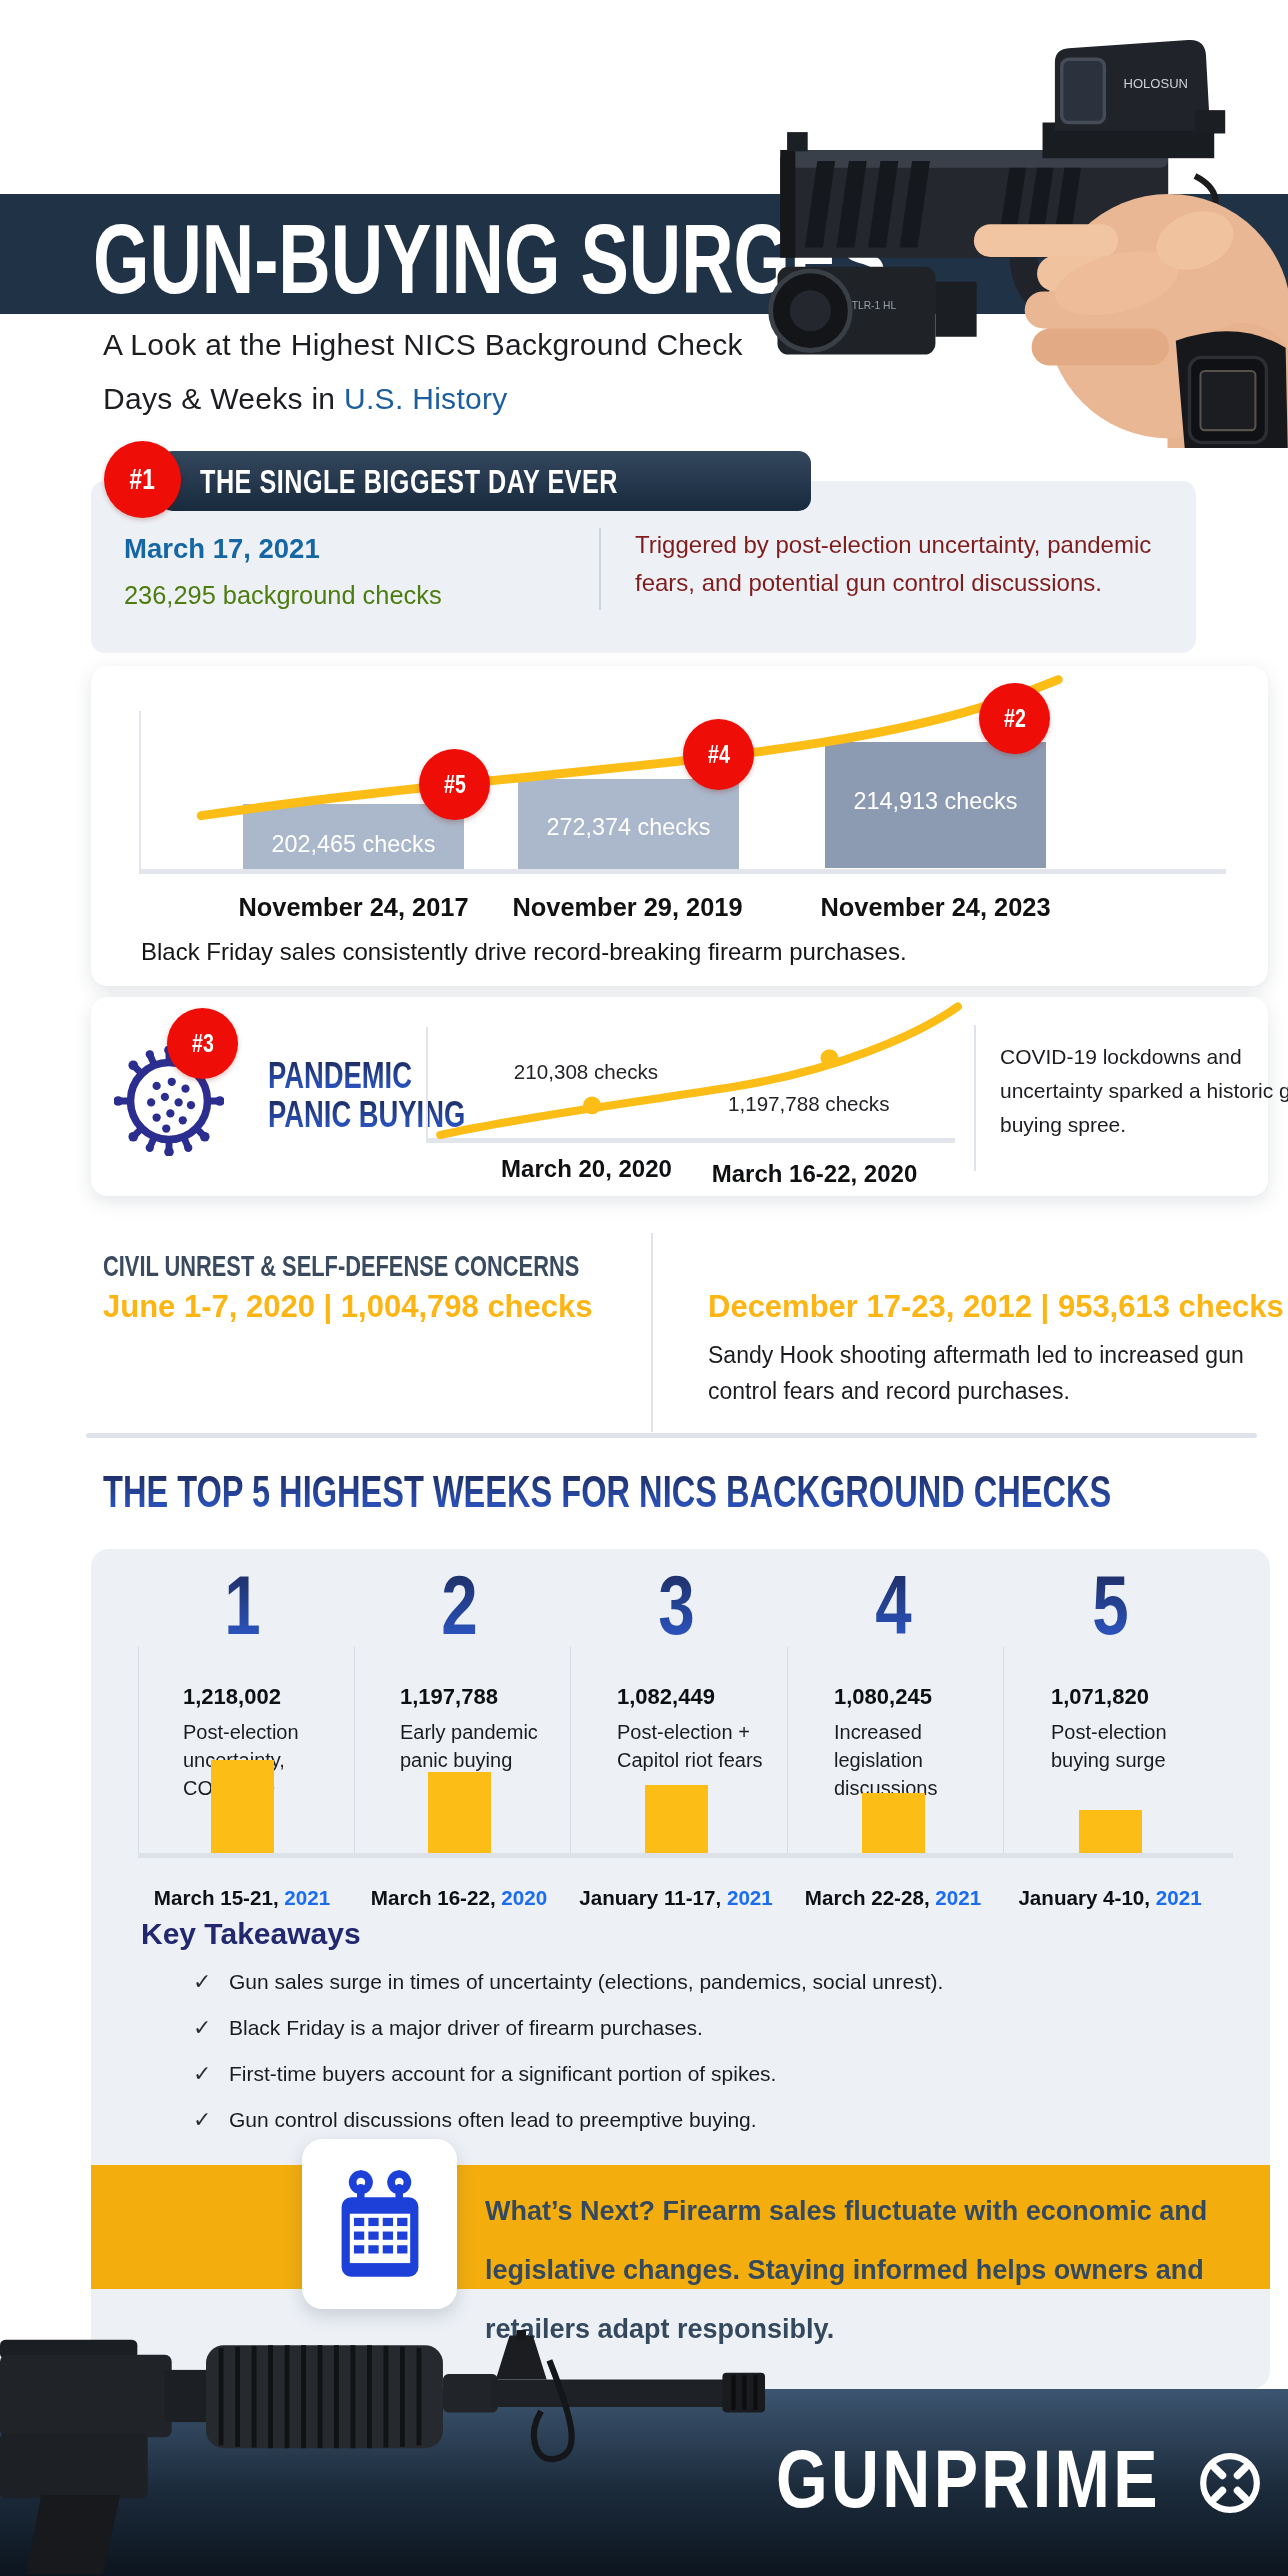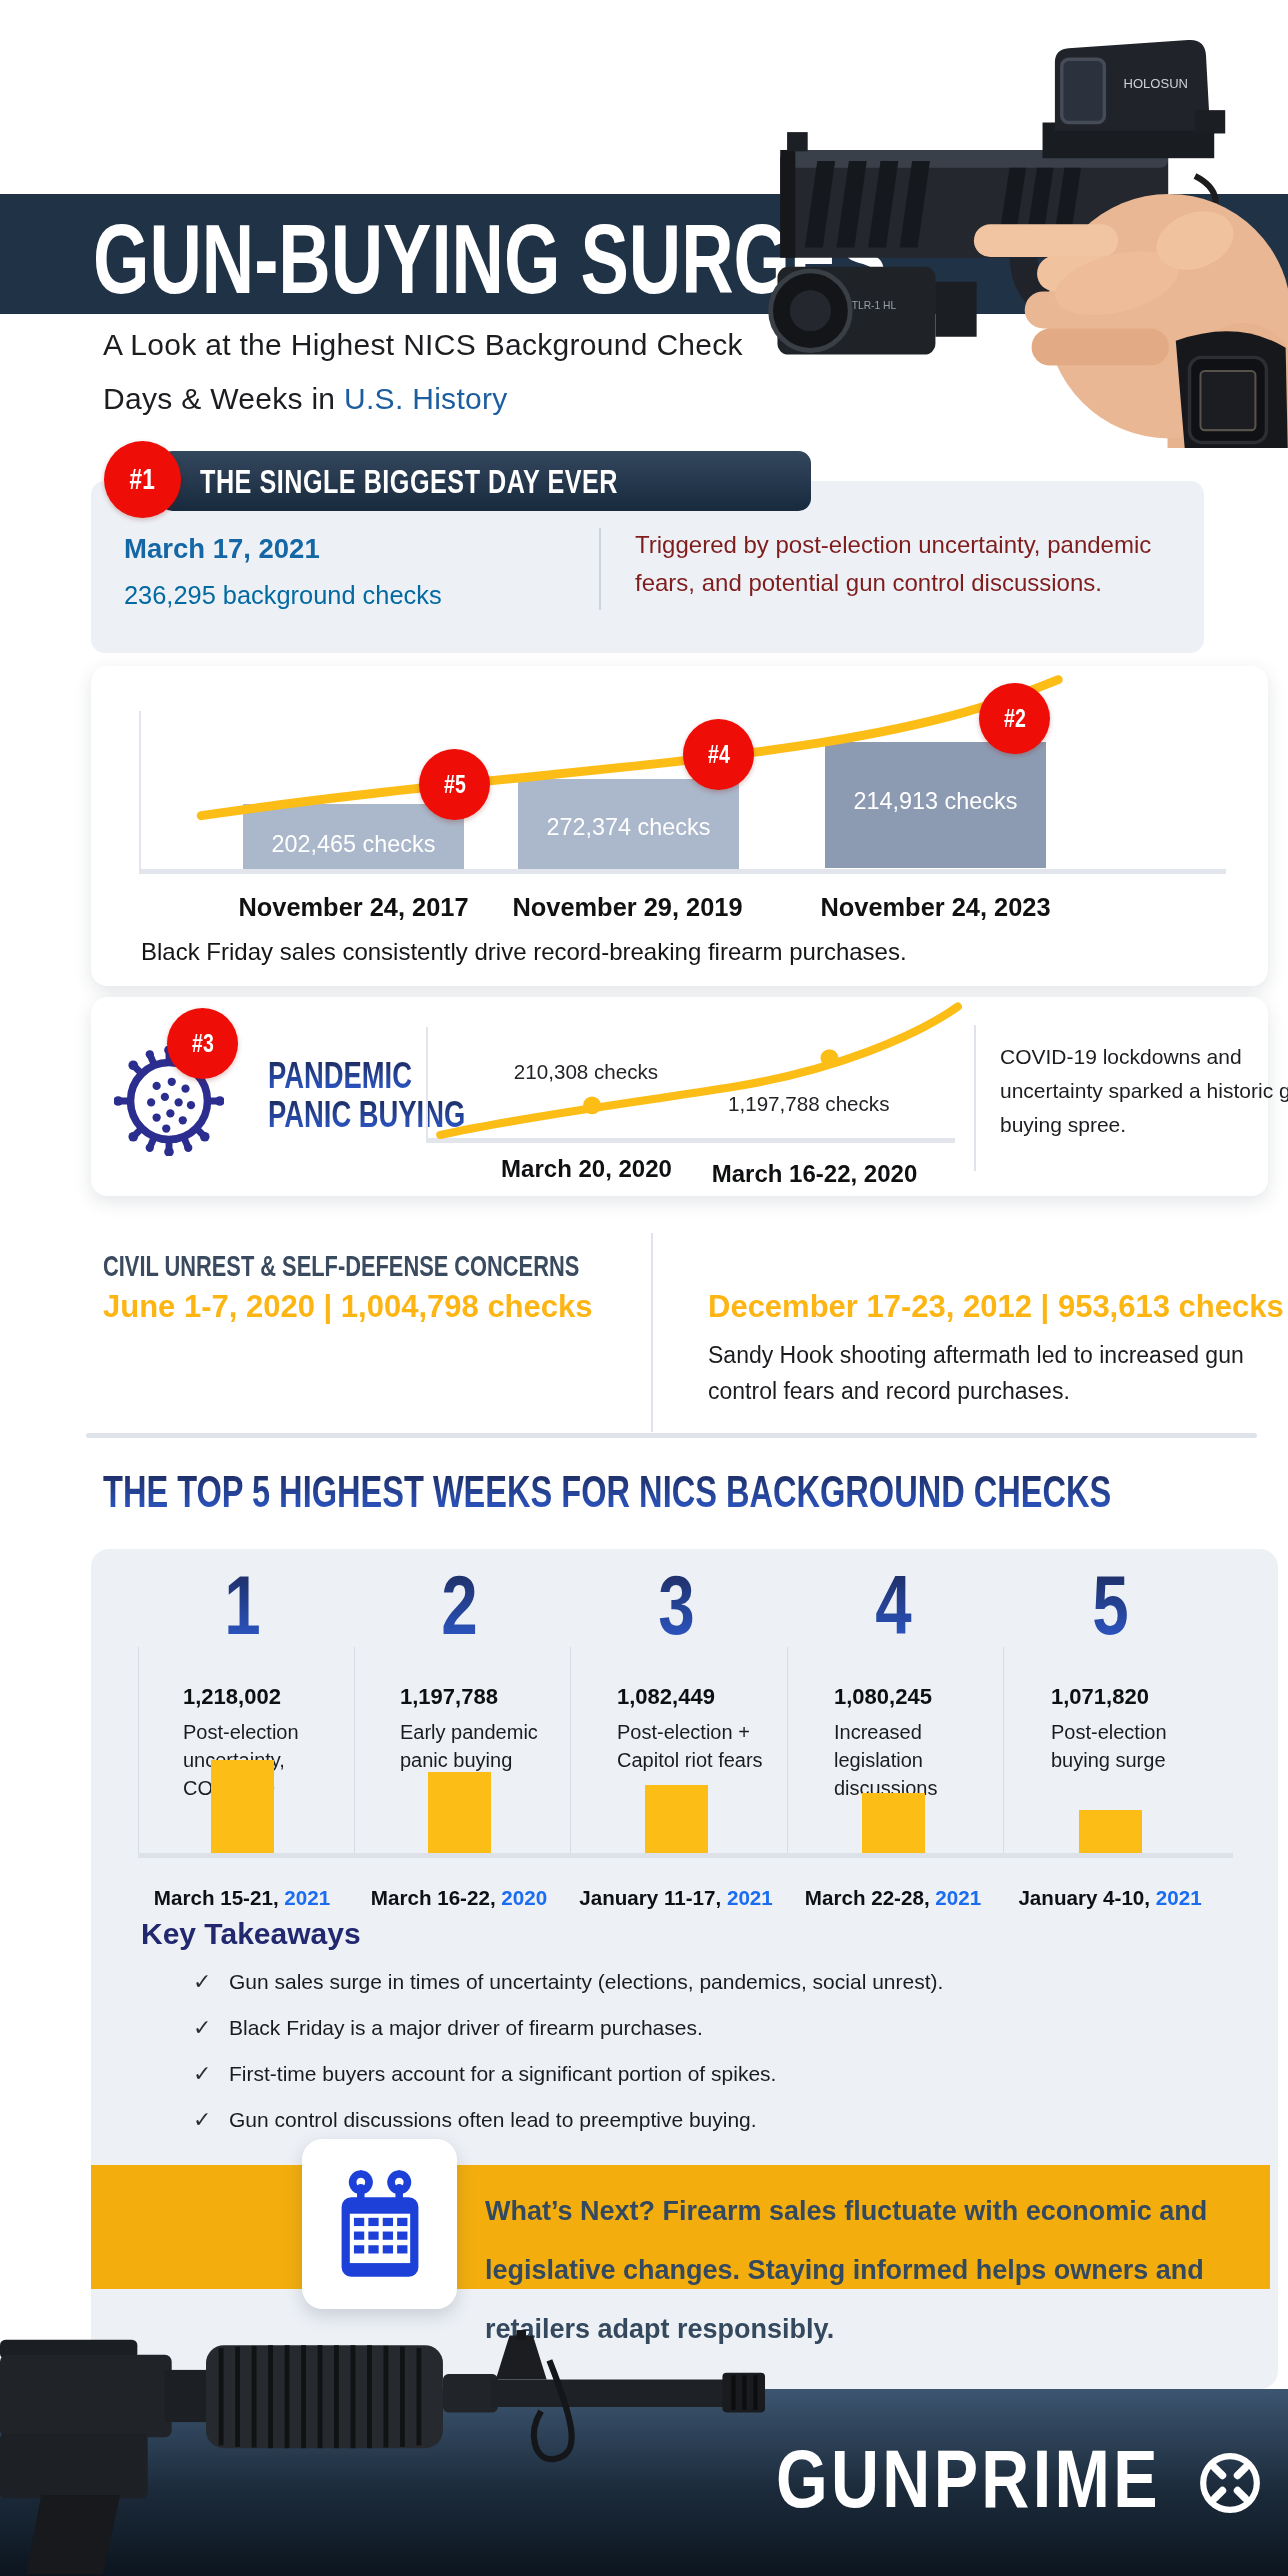--- a/index.html
+++ b/index.html
@@ -19,24 +19,24 @@
   .sub-hl{color:#1b5d9e;}
   .photo{z-index:3;}
   
   .badge{background:#ee0d07;color:#fff;border-radius:50%;display:flex;align-items:center;
          justify-content:center;font-weight:700;z-index:6;box-shadow:0 2.1px 5.5px rgba(120,10,5,.25);}
   
   .pill{left:160px;top:451px;width:651px;height:60px;border-radius:12.4px;
         background:linear-gradient(180deg,#33475d 0%,#182a3d 100%);z-index:5;
         display:flex;align-items:center;padding-left:40px;box-sizing:border-box;}
   .pill span{font-size:34px;font-weight:700;color:#fff;letter-spacing:0.7px;}
-  .card{background:#edf1f6;border-radius:13.7px;padding-left:8px;}
+  .card{background:#edf1f6;border-radius:13.7px;}
   .card-white{background:#ffffff;border-radius:16.5px;box-shadow:0 5.5px 18px rgba(30,48,69,.12);}
   .c1-date{left:33px;top:52px;font-size:27.5px;font-weight:700;color:#1566a5;}
-  .c1-stat{left:33px;top:100px;font-size:25.4px;color:#0369a1;}
+  .c1-stat{left:33px;top:100px;font-size:25.4px;color:#4d7c0f;}
   .c1-div{left:508px;top:47px;width:2.1px;height:82px;background:#ccd3dd;}
   .c1-desc{left:544px;top:45px;width:543px;font-size:24px;line-height:38px;color:#7f1d1d;}
   
   .axis{background:#e2e6ec;}
   .bar{position:absolute;}
   .bf-label{position:absolute;color:#ffffff;font-size:23.4px;width:221px;text-align:center;}
   .bf-date{position:absolute;top:227px;width:275px;text-align:center;font-size:25.4px;font-weight:700;color:#111;}
   .bf-caption{left:50px;top:272px;font-size:24px;color:#141517;}
   
   .p-title{left:177px;top:59px;font-size:37px;font-weight:700;line-height:39px;}

